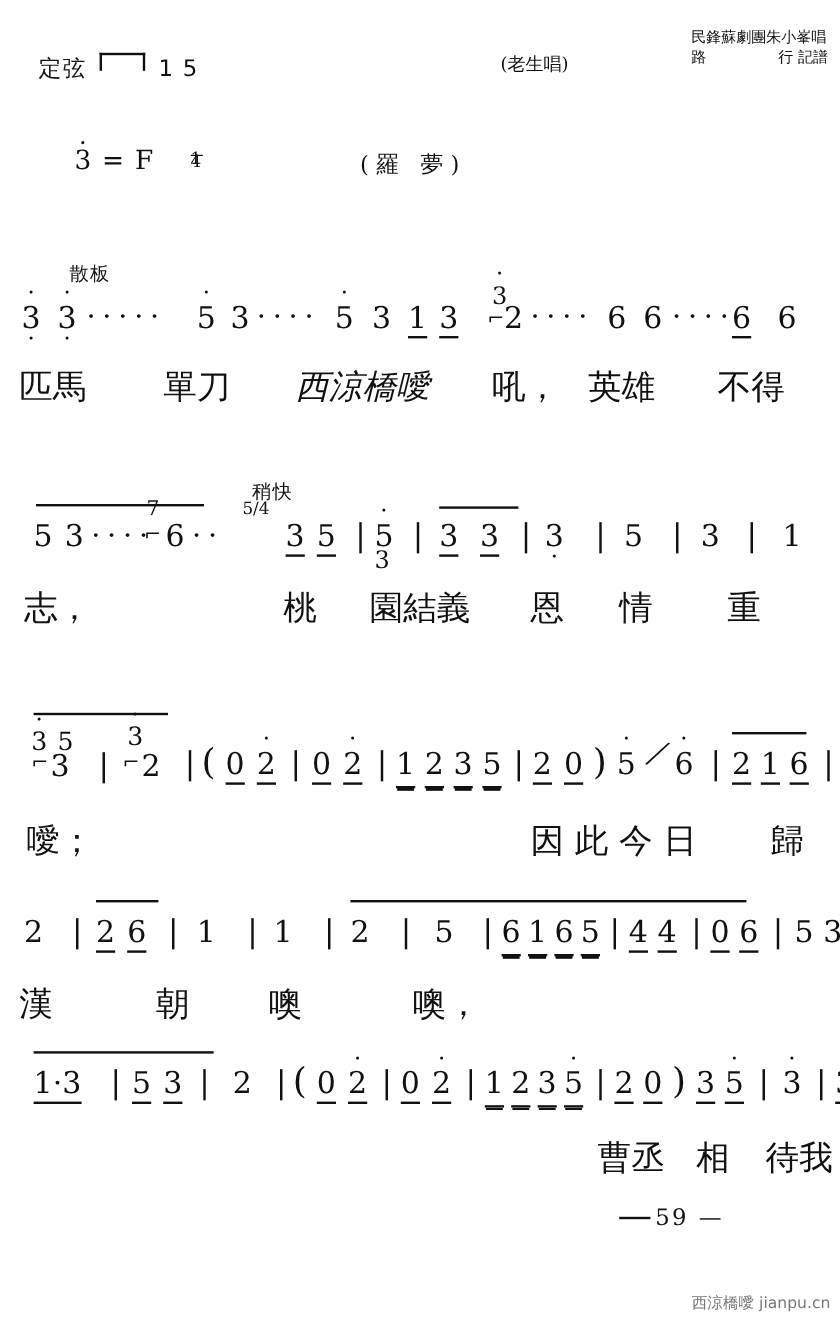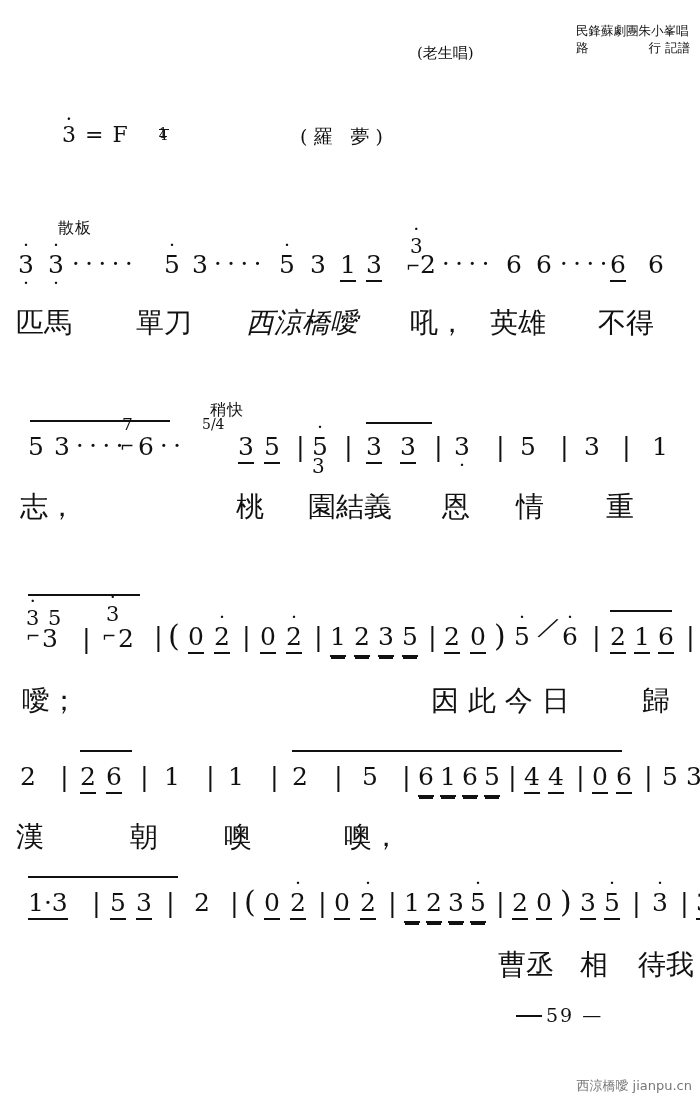--- a/index.html
+++ b/index.html
@@ -108,20 +108,25 @@
   .watermark {
     position:absolute; right:8px; bottom:6px;
     font-size:13px; color:#777;
   }
 </style>
 </head>
 <body>
 
 <div class="page">
 
+  <div class="tuning">
+    <span>定弦</span>
+    <span class="bracket"></span>
+    <span>1 5</span>
+  </div>
 
   <div class="subtitle">(老生唱)</div>
 
   <div class="credits">
     <div>民鋒蘇劇團朱小峯唱</div>
     <div class="line2">
       <span>路</span>
       <span class="pad"></span>
       <span>行 記譜</span>
     </div>
@@ -244,21 +249,21 @@
       <span class="bar" style="left:578px; top:14px;">|</span>
       <span class="beam" style="left:596px; top:2px; width:62px;"></span>
       <span class="n ul1" style="left:596px; top:14px;">2</span>
       <span class="n ul1" style="left:620px; top:14px;">1</span>
       <span class="n ul1" style="left:644px; top:14px;">6</span>
       <span class="bar" style="left:672px; top:14px;">|</span>
 
     </div>
     <div class="lyrics" style="top:28px;">
       <span class="ly" style="left:8px;">噯；</span>
-      <span class="ly" style="left:417px;">因 此 今 日</span>
+      <span class="ly" style="left:428px;">因 此 今 日</span>
       <span class="ly" style="left:628px;">歸</span>
     </div>
   </div>
 
   <div class="staff" style="top:762px;">
     <div class="notes">
       <span class="n" style="left:6px;">2</span>
       <span class="bar" style="left:46px;">|</span>
       <span class="beam" style="left:66px; top:-12px; width:52px;"></span>
       <span class="n ul1" style="left:66px;">2</span>

